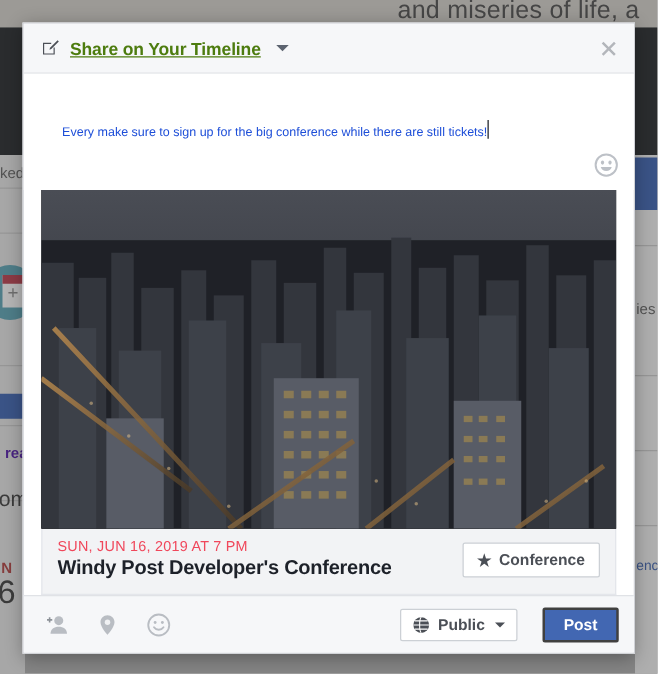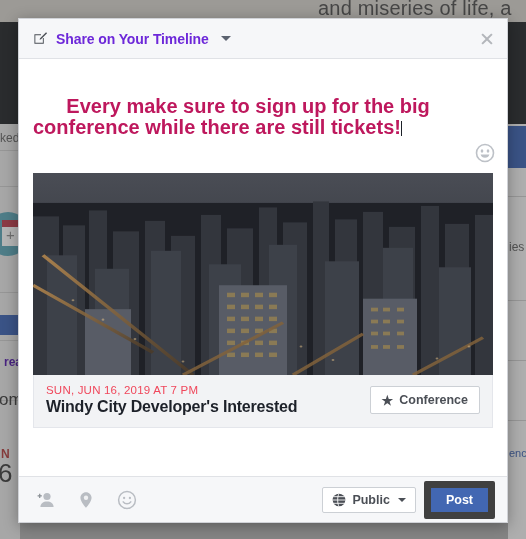--- a/index.html
+++ b/index.html
@@ -162,22 +162,23 @@
     gap: 8px;
     cursor: pointer;
   }
   .compose-icon {
     width: 15px; height: 15px;
     display: block;
   }
   .dlg-title {
     font-size: 14px;
     font-weight: bold;
-    color: #6d28d9;
+    color: #4d7c0f;
     letter-spacing: -.1px;
+    text-decoration: underline;
   }
   .caret-down {
     width: 0; height: 0;
     border-left: 5px solid transparent;
     border-right: 5px solid transparent;
     border-top: 5px solid #5c6370;
     margin-left: 4px;
   }
   .close-btn {
     position: absolute;
@@ -194,27 +195,26 @@
 
   
   .composer {
     position: relative;
     flex: 0 0 auto;
     padding: 16px 44px 14px 14px;
     background: #fff;
     min-height: 68px;
   }
   .composer-text {
-    font-size: 20px;
+    font-size: 10px;
     line-height: 21px;
-    color: #be185d;
+    color: #1d4ed8;
     white-space: pre-wrap;
     word-wrap: break-word;
     outline: none;
-    font-weight: bold;
   }
   .text-caret {
     display: inline-block;
     width: 1px;
     height: 15px;
     background: #1d2129;
     vertical-align: -2px;
     margin-left: 0px;
   }
   .emoji-btn {
@@ -294,22 +294,21 @@
 
   
   .dlg-footer {
     flex: 0 0 46px;
     height: 46px;
     border-top: 1px solid #e0e2e6;
     background: #f6f7f9;
     display: flex;
     align-items: center;
     padding: 0 12px;
-    gap: 8px;
-    margin-top: 48px;
+    gap: 20px;
   }
   .footer-tools {
     display: flex;
     align-items: center;
     gap: 21px;
     padding-left: 4px;
   }
   .tool-icon {
     width: 20px; height: 20px;
     cursor: pointer;
@@ -345,21 +344,21 @@
     border-radius: 2px;
     padding: 5px 13px;
     font-size: 12.5px;
     font-weight: bold;
     color: #4b4f56;
     cursor: pointer;
     font-family: "Liberation Sans", sans-serif;
   }
   .post-btn {
     background: #4267b2;
-    border: 7px solid #404040;
+    border: 2px solid #404040;
     border-radius: 2px;
     padding: 5px 15px;
     font-size: 12.5px;
     font-weight: bold;
     color: #ffffff;
     cursor: pointer;
     font-family: "Liberation Sans", sans-serif;
   }
 </style>
 </head>
@@ -546,21 +545,21 @@
             <circle cx="300" cy="250" r="1.4"></circle>
           <circle cx="404" cy="248" r="1.4"></circle>
             <circle cx="436" cy="232" r="1.4"></circle>
         </g>
       </svg>
     </div>
 
     <div class="attach-meta">
       <div class="attach-meta-left">
         <div class="event-date">SUN, JUN 16, 2019 AT 7 PM</div>
-        <div class="event-title">Windy City Developer's Interested</div>
+        <div class="event-title">Windy Post Developer's Conference</div>
       </div>
       <div class="interested-btn">
         <span class="star-glyph">★</span>
         <span>Conference</span>
       </div>
     </div>
   </div>
 
   <div class="dlg-footer">
     <div class="footer-tools">

